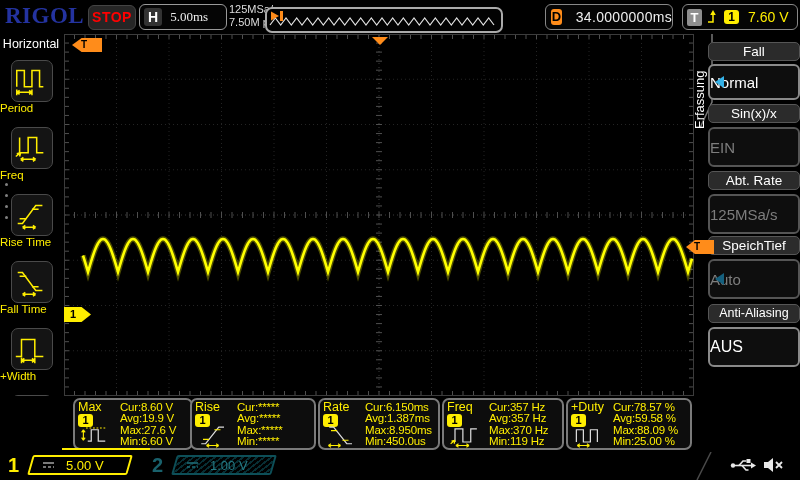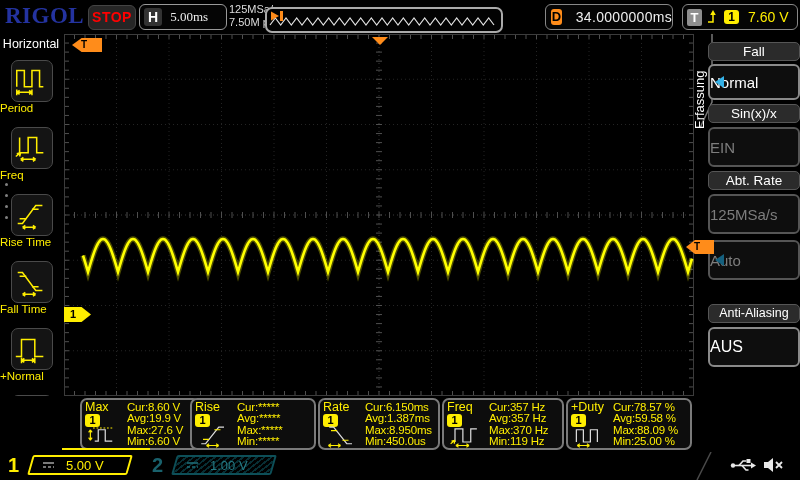--- a/index.html
+++ b/index.html
@@ -170,21 +170,21 @@
         <path d="M11,34 H25 M11,34 l3,-2 M11,34 l3,2 M25,34 l-3,-2 M25,34 l-3,2"></path>
       </svg>
     </div>
     <div class="llab" style="top:270px">Fall Time</div>
     <div class="lbtn" style="top:295px">
       <svg class="licon" width="38" height="38" viewBox="0 0 40 40">
         <path d="M4,29 H10 V11 H24 V29 H33"></path>
         <path d="M10,33 H24 M10,33 l3,-2 M10,33 l3,2 M24,33 l-3,-2 M24,33 l-3,2 M10,30 V36 M24,30 V36"></path>
       </svg>
     </div>
-    <div class="llab" style="top:337px">+Normal</div>
+    <div class="llab" style="top:337px">+Width</div>
     <div class="lbtn" style="top:362px">
       <svg class="licon" width="38" height="38" viewBox="0 0 40 40">
         <path d="M4,11 H10 V28 H24 V11 H33"></path>
         <path d="M10,33 H24 M10,33 l3,-2 M10,33 l3,2 M24,33 l-3,-2 M24,33 l-3,2 M10,30 V36 M24,30 V36"></path>
       </svg>
     </div>
     <div class="llab" style="top:404px">-Width</div>
     <div class="dot" style="top:150px"></div>
     <div class="dot" style="top:161px"></div>
     <div class="dot" style="top:172px"></div>
@@ -536,35 +536,36 @@
         <span>EIN</span>
       </div>
     </div>
     <div class="rgroup" style="top:138px">
       <div class="rhead">Abt. Rate</div>
       <div class="rval off" style="height:36px;margin-top:4px">
         <span>125MSa/s</span>
       </div>
     </div>
     <div class="rgroup" style="top:203px">
+      <div class="rhead">SpeichTief</div>
       <div class="rval off" style="height:36px;margin-top:4px">
         <span class="arrow dim"></span>
         <span>Auto</span>
       </div>
     </div>
     <div class="rgroup" style="top:271px">
       <div class="rhead" style="font-size:12.5px">Anti-Aliasing</div>
       <div class="rval on" style="height:36px;margin-top:4px;font-size:16px">
         <span>AUS</span>
       </div>
     </div>
   </div>
 
   <div class="measbar">
-    <div class="mbox" style="left:80px;width:120px">
+    <div class="mbox" style="left:73px;width:120px">
       <div class="mlabel">Max</div>
       <div class="mch">1</div>
       <svg class="micon" width="42" height="28" viewBox="0 0 48 28">
         <path class="yel" stroke-dasharray="2,2" d="M8,6 H32"></path>
         <path class="wht" d="M10,21 H14 V8 H22 V21 H30"></path>
         <path class="yel" d="M5,8 V20 M5,8 l-2,3 M5,8 l2,3 M5,20 l-2,-3 M5,20 l2,-3"></path>
       </svg>
       <div class="mvals">
         <div>Cur:8.60 V</div>
         <div>Avg:19.9 V</div>

